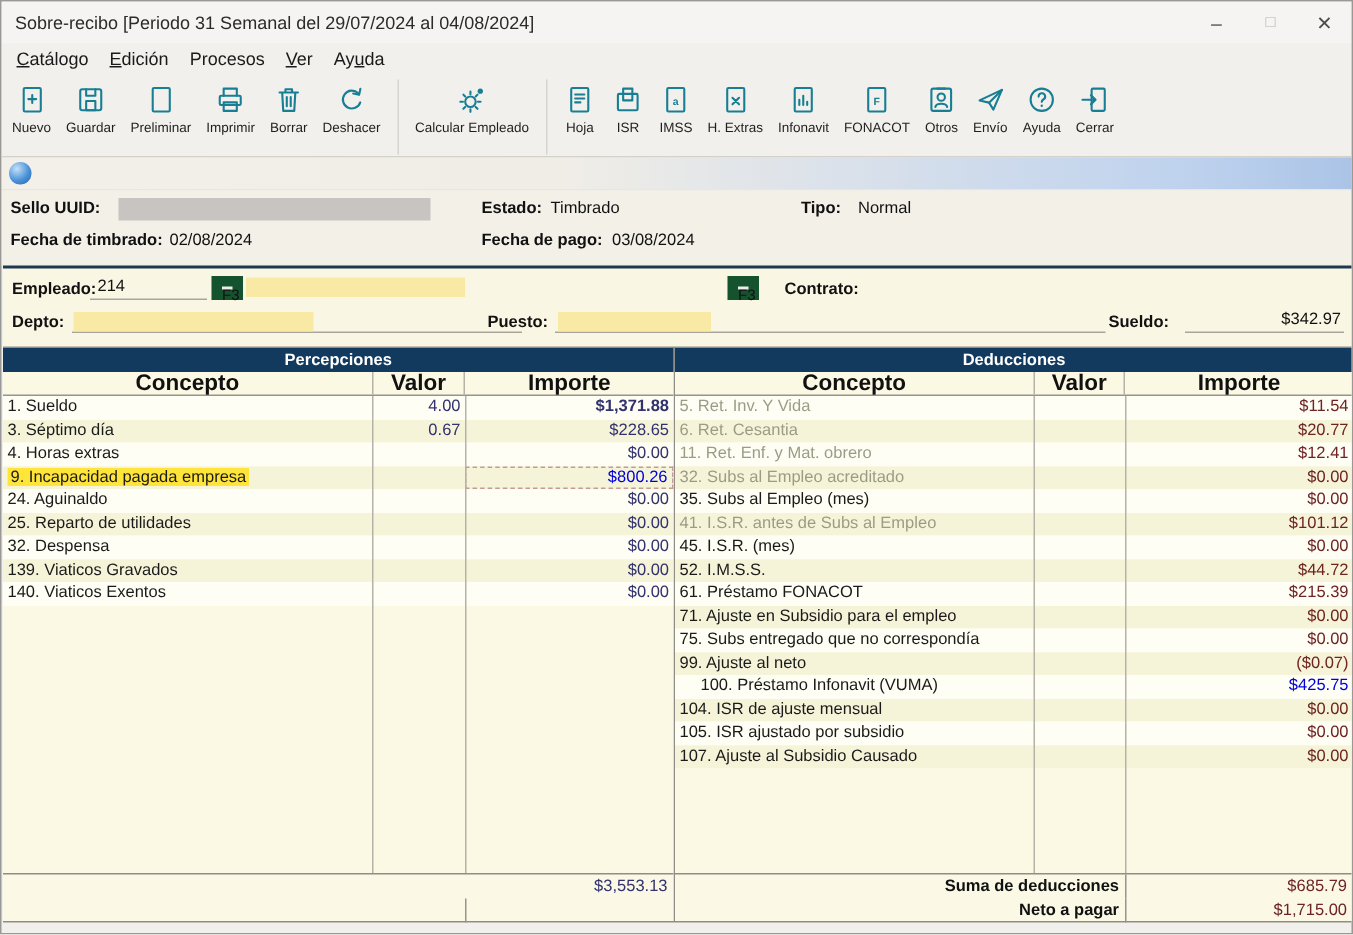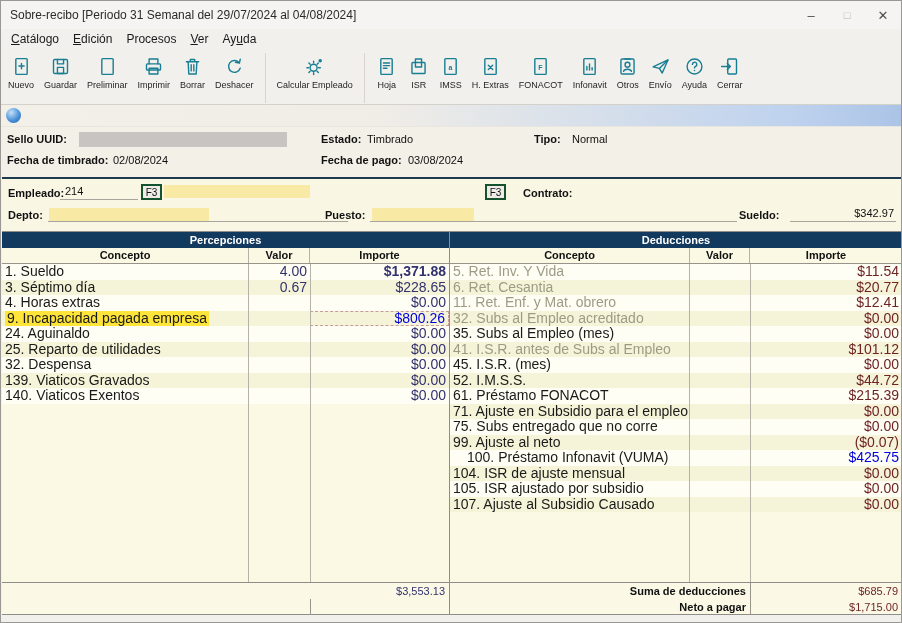--- a/index.html
+++ b/index.html
@@ -34,33 +34,33 @@
   .ip-label{font-weight:bold;}
   .redact-gray{position:absolute;background:#c7c4c1;}
   
   .formarea{position:absolute;left:1px;width:900px;top:176px;height:438px;background:#faf6e4;
             border-top:2px solid #1d3950;border-bottom:1px solid #8f8d88;}
   .emp{position:absolute;font-size:11px;white-space:nowrap;color:#111;}
   .emp-label{font-weight:bold;}
   .field-line{position:absolute;height:16px;border-bottom:1px solid #a9a59d;font-size:11px;line-height:14px;
               padding-left:5px;white-space:nowrap;color:#111;}
   .redact-yellow{position:absolute;background:#f8e9a4;height:13px;}
-  .f3-btn{position:absolute;width:21px;height:16px;background:#efece7;border:2px solid #14532d;
+  .f3-btn{position:absolute;width:21px;height:16px;background:#efece7;border:7px solid #14532d;
           font-size:10px;text-align:center;line-height:14px;color:#111;}
   
   .paytable{position:absolute;left:0;right:0;top:52px;bottom:0;display:flex;border-top:1px solid #8f8d88;}
   .half{display:flex;flex-direction:column;}
   .half.left{width:448px;border-right:1px solid #8f8d88;}
   .half.right{flex:1;}
   .t-title{height:16px;background:#12395e;color:#ffffff;font-weight:bold;font-size:11px;text-align:center;line-height:16px;}
-  .t-colhead{display:flex;height:16px;background:#fbf8e3;border-bottom:1px solid #98948c;font-weight:bold;font-size:11px;color:#111;}
+  .t-colhead{display:flex;height:16px;background:#fbf8e3;border-bottom:1px solid #98948c;font-weight:bold;font-size:15px;color:#111;}
   .t-colhead .c{line-height:15px;text-align:center;}
   .t-body{flex:1;overflow:hidden;background:#fbf9e4;position:relative;}
   .vline{position:absolute;top:0;bottom:0;width:1px;background:#b6b2a7;}
-  .t-row{display:flex;height:15.5px;font-size:14px;}
+  .t-row{display:flex;height:15.5px;font-size:11px;}
   .stripe-a{background:#fffef4;}
   .stripe-b{background:#f6f4d8;}
   .cell{padding:0 3px;line-height:15px;white-space:nowrap;overflow:hidden;color:#1a1a1a;}
   .cell.num{text-align:right;}
   .muted{color:#9c9c86;}
   .hl{background:#ffe53a;padding:0 2px;}
   .sel{border:1px dashed #c49a9a;line-height:13px;}
   .t-footer{height:32px;border-top:1px solid #8f8d88;background:#fbf9e6;}
   .f-row{display:flex;height:16px;font-size:11px;}
   .f-label{text-align:right;font-weight:bold;padding-right:4px;border-right:1px solid #98948c;line-height:16px;color:#111;white-space:nowrap;}
@@ -188,33 +188,33 @@
             <rect x="5.5" y="3" width="13" height="18" rx="1"></rect>
             <path d="M9.5 10.5l5 5M14.5 10.5l-5 5"></path>
           </svg>
         </span>
         <span class="tb-label">H. Extras</span>
       </div>
       <div class="tb-btn">
         <span class="tb-icon">
           <svg viewBox="0 0 24 24" fill="none" stroke="#177e93" stroke-width="1.6" stroke-linecap="round" stroke-linejoin="round">
             <rect x="5.5" y="3" width="13" height="18" rx="1"></rect>
+            <path d="M9 16v-4M12 16V9M15 16v-2.5"></path>
+          </svg>
+        </span>
+        <span class="tb-label">Infonavit</span>
+      </div>
+      <div class="tb-btn">
+        <span class="tb-icon">
+          <svg viewBox="0 0 24 24" fill="none" stroke="#177e93" stroke-width="1.6" stroke-linecap="round" stroke-linejoin="round">
+            <rect x="5.5" y="3" width="13" height="18" rx="1"></rect>
             <text x="12" y="16" font-size="8" font-weight="bold" fill="#177e93" stroke="none" text-anchor="middle" font-family="sans-serif">F</text>
           </svg>
         </span>
         <span class="tb-label">FONACOT</span>
-      </div>
-      <div class="tb-btn">
-        <span class="tb-icon">
-          <svg viewBox="0 0 24 24" fill="none" stroke="#177e93" stroke-width="1.6" stroke-linecap="round" stroke-linejoin="round">
-            <rect x="5.5" y="3" width="13" height="18" rx="1"></rect>
-            <path d="M9 16v-4M12 16V9M15 16v-2.5"></path>
-          </svg>
-        </span>
-        <span class="tb-label">Infonavit</span>
       </div>
       <div class="tb-btn">
         <span class="tb-icon">
           <svg viewBox="0 0 24 24" fill="none" stroke="#177e93" stroke-width="1.6" stroke-linecap="round" stroke-linejoin="round">
             <rect x="4.5" y="3.5" width="15" height="17" rx="1.5"></rect>
             <circle cx="12" cy="10" r="2.8"></circle>
             <path d="M7.5 17.5c.7-3.2 8.3-3.2 9 0M9 3.5h6"></path>
           </svg>
         </span>
         <span class="tb-label">Otros</span>

